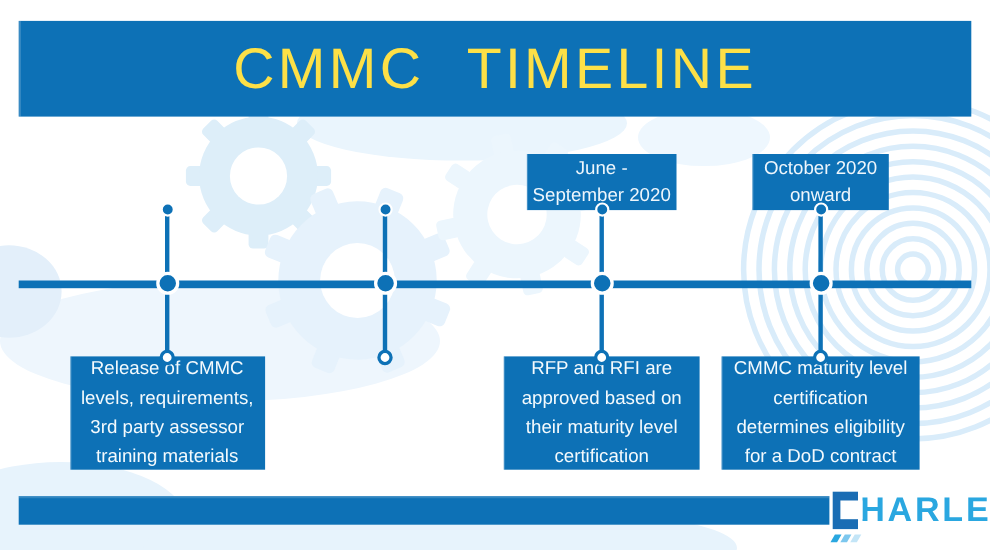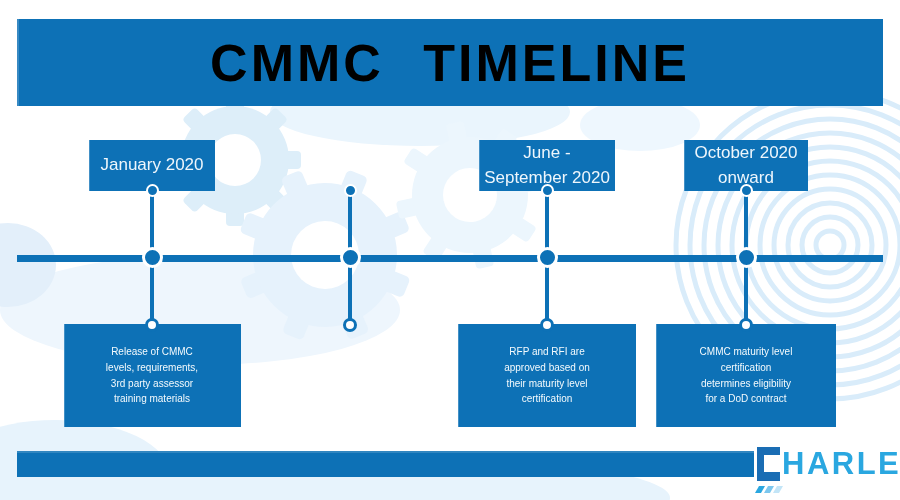--- a/index.html
+++ b/index.html
@@ -12,21 +12,21 @@
   body{font-family:"Liberation Sans", sans-serif;}
   .canvas{position:relative;width:900px;height:500px;background:#fff;overflow:hidden;}
 
   
   .bg{position:absolute;left:0;top:0;width:900px;height:500px;z-index:0;}
 
   
   .banner{position:absolute;left:17px;top:19px;width:866px;height:87px;background:var(--primary);
           z-index:3;display:flex;align-items:center;justify-content:center;
           box-shadow:inset 2px 0 0 rgba(255,255,255,.18);}
-  .banner h1{margin:0;color:#000000;font-size:52px;font-weight:700;letter-spacing:3px;word-spacing:22px;}
+  .banner h1{margin:0;color:#fde047;font-size:52px;font-weight:400;letter-spacing:3px;word-spacing:22px;}
 
   
   .column{position:absolute;inset:0;pointer-events:none;z-index:2;}
 
   .date-box{position:absolute;top:140px;height:51px;background:var(--primary);
             left:calc(var(--cx) - var(--dw)/2);width:var(--dw);
             display:flex;align-items:center;justify-content:center;z-index:3;
             box-shadow:inset 1px 0 0 rgba(255,255,255,.22);}
   .date-box span{color:#eef6fc;font-size:17px;line-height:1.45;text-align:center;white-space:pre-line;}
 
@@ -37,21 +37,21 @@
               border-radius:50%;background:var(--primary);border:2px solid #fff;z-index:4;}
   .dot-top{position:absolute;top:318px;left:calc(var(--cx) - 7px);width:8px;height:8px;
            border-radius:50%;background:#fff;border:3px solid var(--primary);z-index:4;}
   .node{position:absolute;top:247px;left:calc(var(--cx) - 10.5px);width:15px;height:15px;
         border-radius:50%;background:var(--primary);border:3px solid #fff;z-index:4;}
 
   .desc-box{position:absolute;top:324px;height:103px;background:var(--primary);
             left:calc(var(--cx) - var(--pw)/2);width:var(--pw);
             display:flex;align-items:center;justify-content:center;z-index:3;
             box-shadow:inset 1px 0 0 rgba(255,255,255,.22);}
-  .desc-box span{color:#f4fafd;font-size:10px;line-height:1.58;text-align:center;white-space:pre-line;}
+  .desc-box span{color:#f4fafd;font-size:17px;line-height:1.58;text-align:center;white-space:pre-line;}
 
   .timeline-bar{position:absolute;left:17px;top:255px;width:866px;height:7px;background:var(--primary);z-index:2;}
 
   .footer-bar{position:absolute;left:17px;top:451px;width:737px;height:26px;background:var(--primary);z-index:3;
               box-shadow:inset 0 2px 0 rgba(255,255,255,.15);}
 
   
   .brand{position:absolute;left:757px;top:447px;z-index:4;display:flex;align-items:flex-start;}
   .logo-c{position:relative;width:23px;height:34px;background:var(--logo-dark);margin-right:2px;}
   .logo-c::after{content:"";position:absolute;left:7px;top:8px;width:20px;height:17px;background:#fff;}
@@ -136,23 +136,20 @@
   </svg>
 
   <header class="banner">
     <h1>CMMC TIMELINE</h1>
   </header>
 
   <div class="timeline-bar"></div>
 
   <div class="column" style="--cx:152px; --dw:126px; --pw:177px;">
     <div class="connector"></div>
-    <div class="date-box">
-      <span>January 2020</span>
-    </div>
     <div class="dot-bottom"></div>
     <div class="node"></div>
     <div class="desc-box">
       <span>Release of CMMC
 levels, requirements,
 3rd party assessor
 training materials</span>
     </div>
     <div class="dot-top"></div>
   </div>

